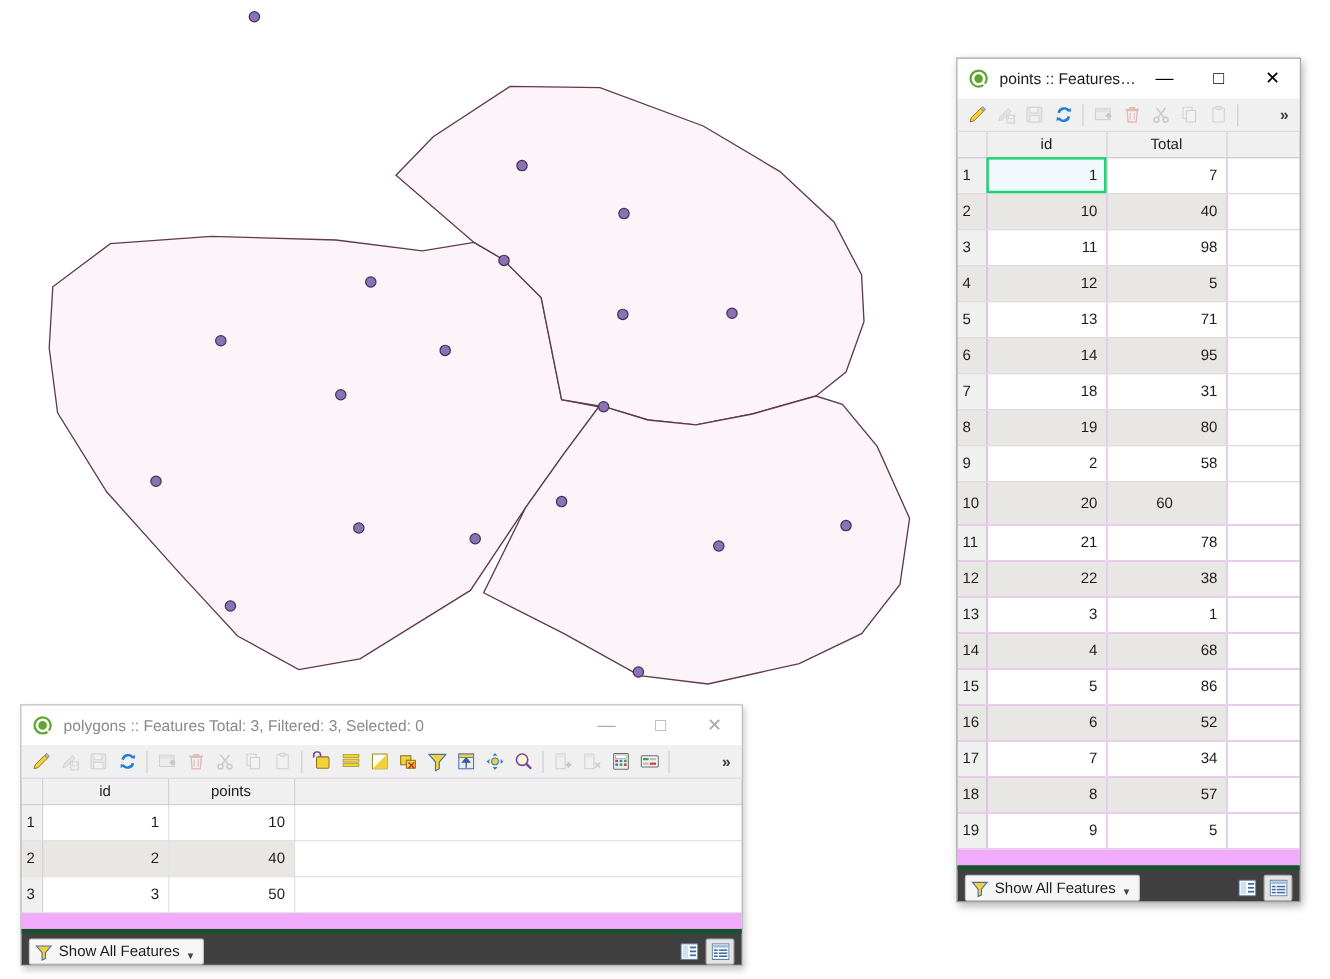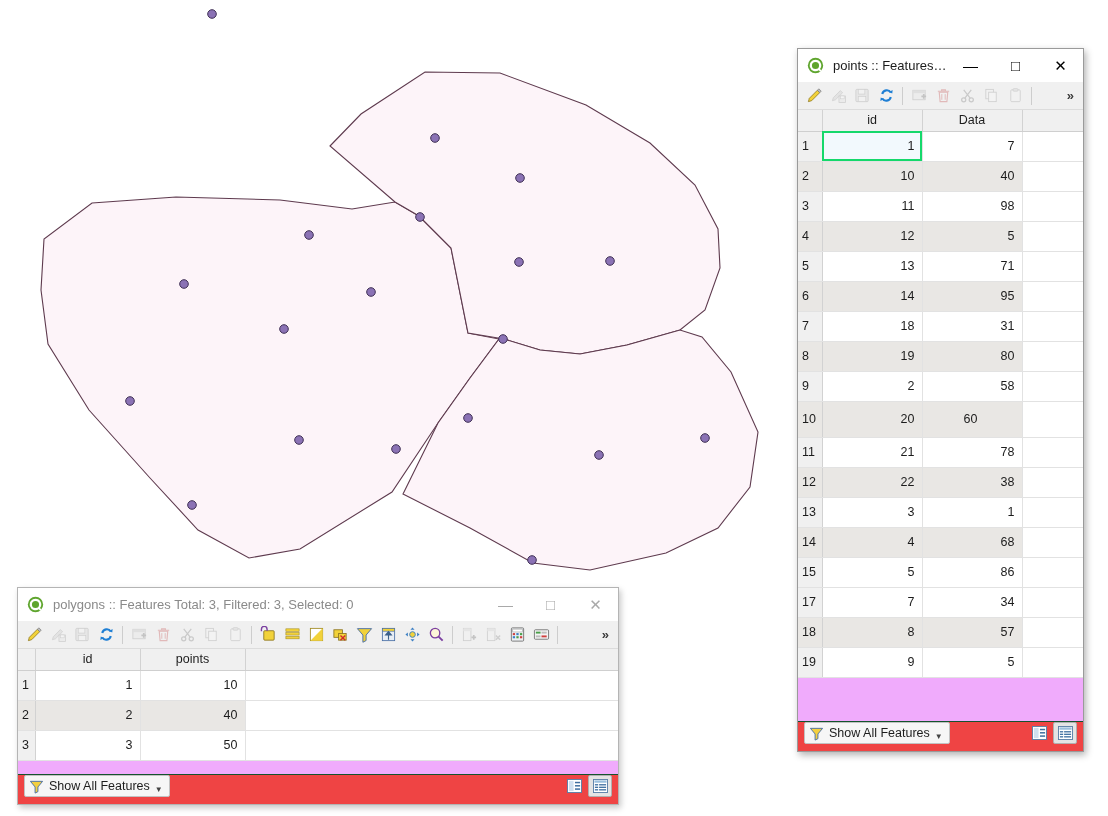--- a/index.html
+++ b/index.html
@@ -84,23 +84,23 @@
   table.attr td.blank { border-right: none; background: #ffffff; }
   table.attr tr.alt td.blank { background: #ffffff; }
   table.attr th.blank { border-right: none; }
   td.sel {
     outline: 2px solid #15d86b; outline-offset: -2px;
     background: #f2f9fd !important;
   }
 
   
   .statusbar {
-    height: 30px; background: #ef4444; flex: 0 0 auto;
-    display: flex; align-items: flex-start; padding: 0 6px;
-    border-top: 1px solid #14532d;
+    height: 30px; background: #404040; flex: 0 0 auto;
+    display: flex; align-items: flex-end; padding: 0 6px;
+    border-top: 4px solid #14532d;
   }
   .filterbtn {
     display: flex; align-items: center; gap: 5px;
     border: 1px solid #c2c2c2; background: #f6f6f6;
     height: 22px; padding: 0 6px 0 4px; border-radius: 2px;
   }
   .filterlbl { font-size: 12.5px; color: #1c1c1c; white-space: nowrap; }
   .caret { font-size: 8px; color: #444; align-self: flex-end; margin-bottom: 2px; }
   .sbspacer { flex: 1 1 auto; }
   .viewbtn {
@@ -234,21 +234,21 @@
         <colgroup>
             <col style="width:24px">
             <col style="width:100px">
             <col style="width:100px">
             <col>
           </colgroup>
         <thead>
             <tr id="points-head">
               <th></th>
               <th>id</th>
-              <th>Data</th>
+              <th>Total</th>
               <th class="blank"></th>
             </tr>
           </thead>
         <tbody id="points-body">
             <tr>
               <td class="rowhdr" style="height: 30px;">1</td>
               <td class="sel" style="height: 30px;">1</td>
               <td style="height: 30px;">7</td>
               <td class="blank"></td>
             </tr>
@@ -327,20 +327,26 @@
             <tr class="alt">
               <td class="rowhdr" style="height: 30px;">14</td>
               <td style="height: 30px;">4</td>
               <td style="height: 30px;">68</td>
               <td class="blank"></td>
             </tr>
             <tr>
               <td class="rowhdr" style="height: 30px;">15</td>
               <td style="height: 30px;">5</td>
               <td style="height: 30px;">86</td>
+              <td class="blank"></td>
+            </tr>
+            <tr class="alt">
+              <td class="rowhdr" style="height: 30px;">16</td>
+              <td style="height: 30px;">6</td>
+              <td style="height: 30px;">52</td>
               <td class="blank"></td>
             </tr>
             <tr>
               <td class="rowhdr" style="height: 30px;">17</td>
               <td style="height: 30px;">7</td>
               <td style="height: 30px;">34</td>
               <td class="blank"></td>
             </tr>
             <tr class="alt">
               <td class="rowhdr" style="height: 30px;">18</td>

